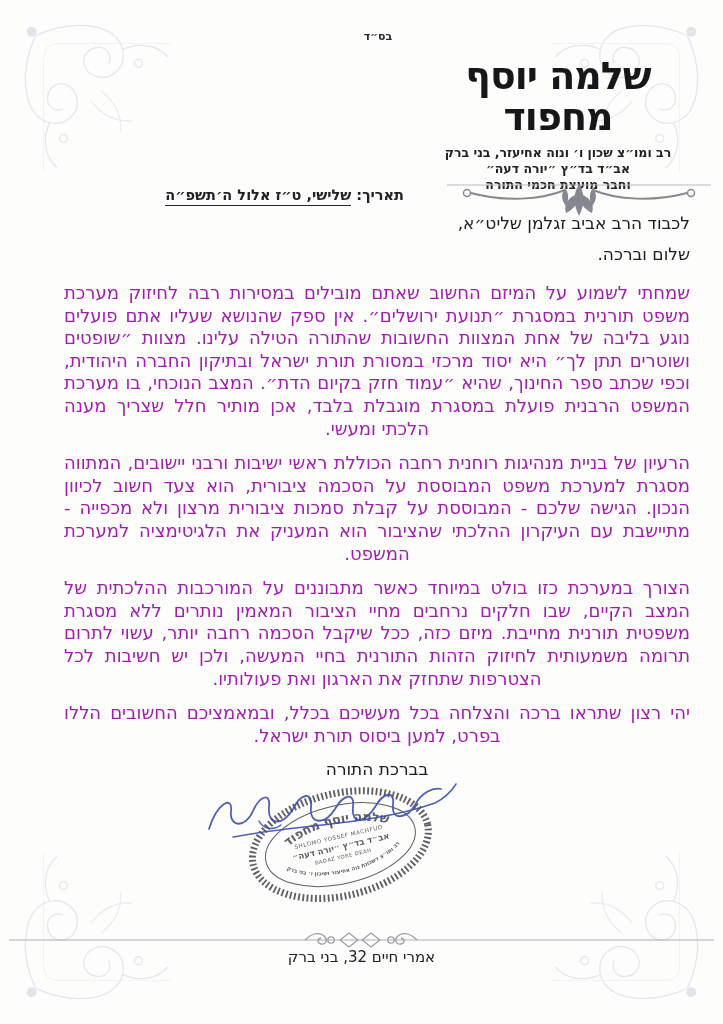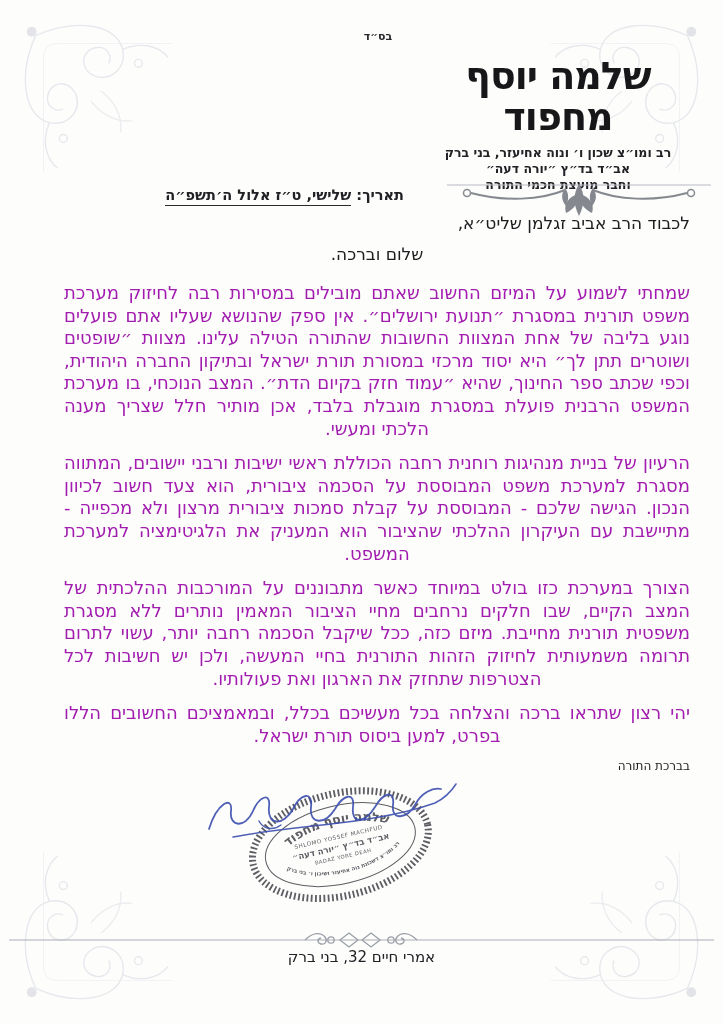--- a/index.html
+++ b/index.html
@@ -23,24 +23,24 @@
   .lh-sub{font-size:12.5px;font-weight:bold;line-height:16px;color:#222226;}
   .lh-sub.first{margin-top:7px;}
   .lh-divider{position:absolute;top:178px;right:8px;width:272px;height:42px;}
   
   .date-line{position:absolute;top:157px;left:62px;width:342px;text-align:right;
              font-size:14.5px;font-weight:bold;color:#212125;margin-top:30px;}
   .date-value{border-bottom:1.5px solid #2a2a2e;padding-bottom:2px;}
   
   .letter-body{position:absolute;top:213px;right:33px;left:64px;z-index:2;}
   .recipient{font-size:17px;margin:0 0 11px;text-align:right;}
-  .greeting{font-size:17px;margin:0 0 18px;text-align:center;}
+  .greeting{font-size:17px;margin:0 0 18px;text-align:right;}
   .para{font-size:18px;line-height:22.6px;margin:0 0 12px;
         text-align:justify;text-align-last:center;color:#a21caf;}
-  .closing{font-size:12px;margin-top:3px;}
+  .closing{font-size:17px;text-align:center;margin-top:3px;}
   
   .stamp{position:absolute;left:243px;top:787px;width:196px;height:116px;
          transform:rotate(-13deg);z-index:3;}
   .signature{position:absolute;left:203px;top:777px;width:258px;height:72px;z-index:4;}
   
   .footer-divider{position:absolute;top:928px;left:9px;width:705px;height:24px;}
   .footer-address{position:absolute;top:948px;left:0;width:100%;text-align:center;
                   font-size:15px;color:#212125;}
 </style>
 </head>

